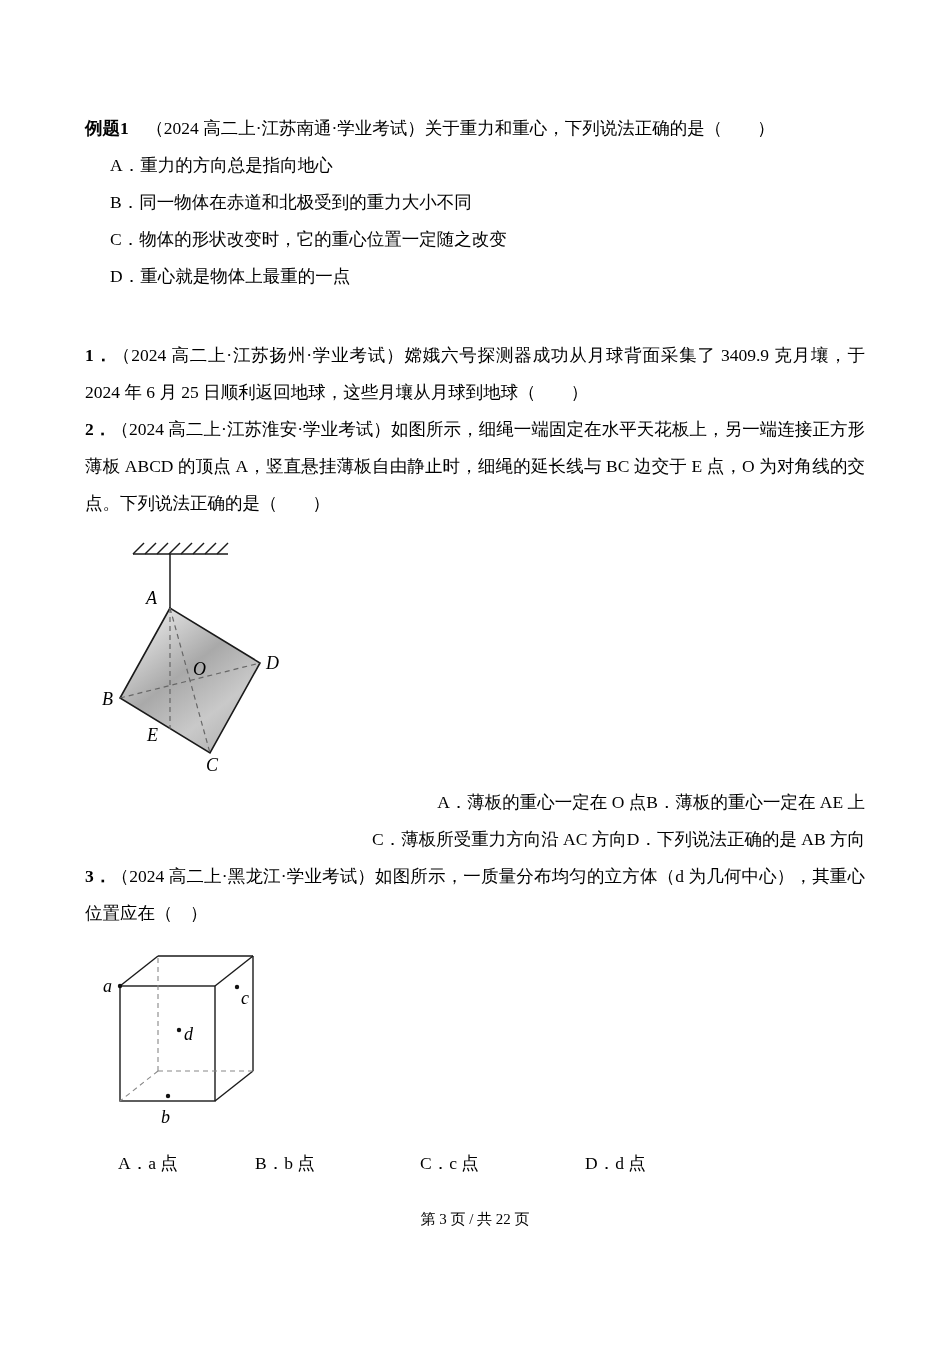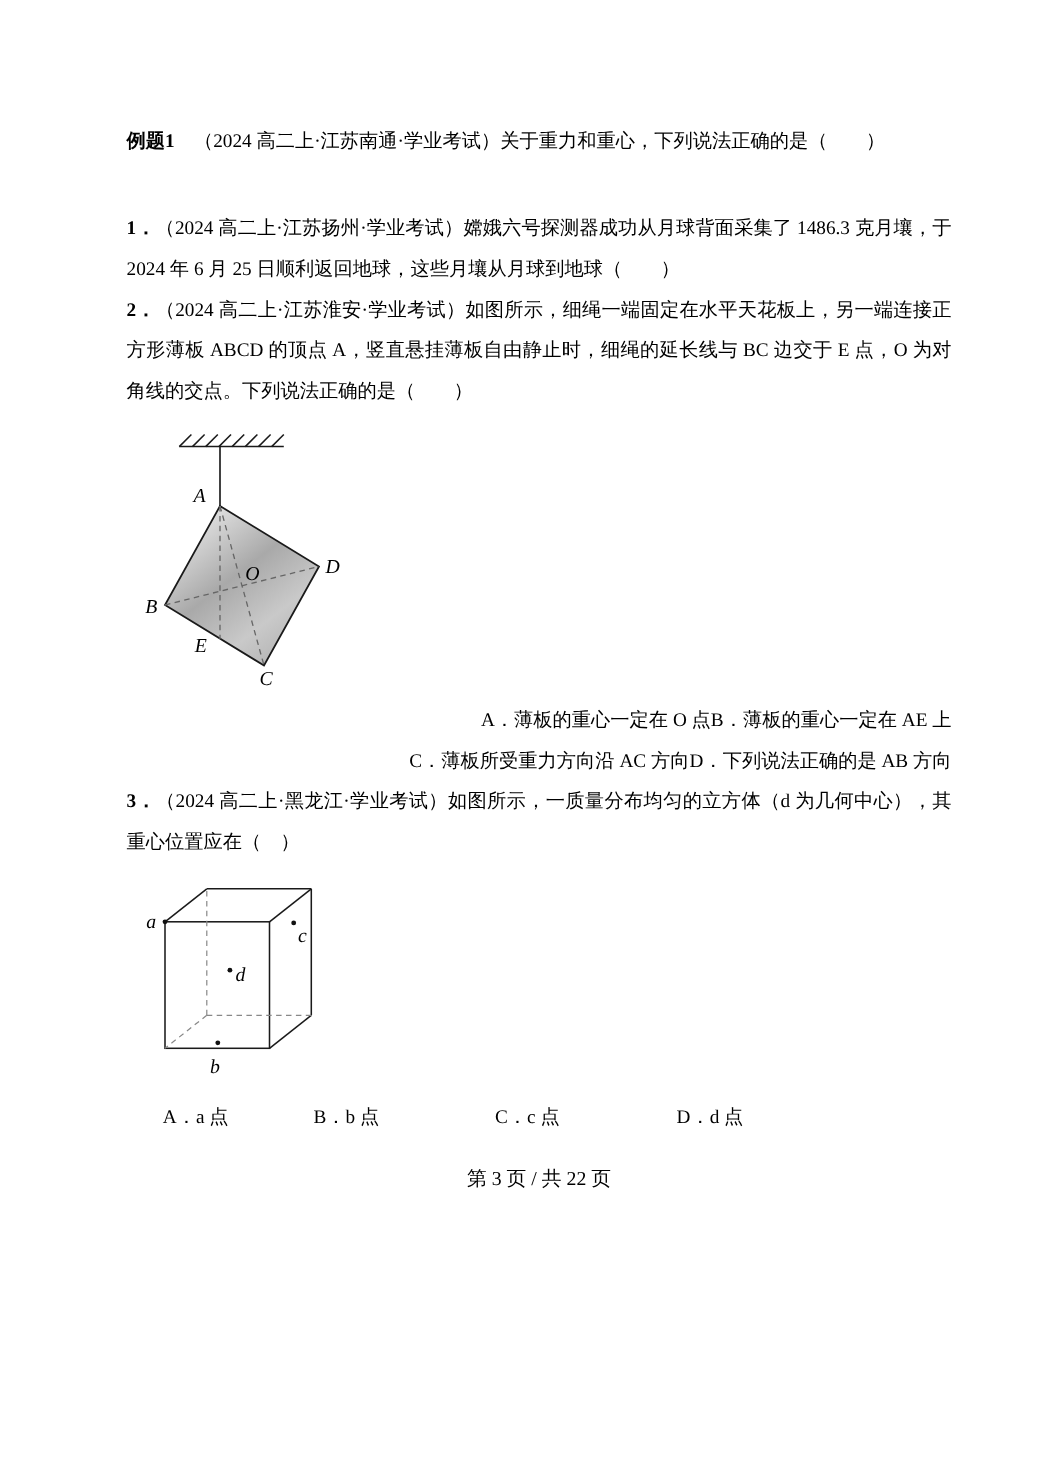--- a/index.html
+++ b/index.html
@@ -2,48 +2,54 @@
 <html><head>
 <meta charset="utf-8">
 <style>
   * { margin:0; padding:0; box-sizing:border-box; }
   html,body { background:#ffffff; }
   body {
     width:952px; height:1347px; overflow:hidden;
     font-family:"Liberation Serif","DejaVu Serif",serif;
     color:#000;
   }
-  .page { width:952px; height:1347px; padding:110px 87px 0 115px; font-size:17.5px; line-height:37px; }
+  .page { width:952px; height:1347px; padding:110px 87px 0 85px; font-size:17.5px; line-height:37px; }
   .stem { text-align:justify; }
   .b { font-weight:bold; }
   .i { }
   .opts { padding-left:25px; }
   .optrow { padding-left:33px; white-space:nowrap; }
   .optrow .c1 { display:inline-block; width:137px; }
   .optrow .c2 { display:inline-block; width:165px; }
   .optrow .c3 { display:inline-block; width:165px; }
   .optrow2 { padding-left:25px; white-space:nowrap;text-align:right; }
   .optrow2 .cA { display:inline-block; width:310px; }
   .block-q1 { margin-top:42px; }
   .figure1 { display:block; margin:16px 0 6px 15px; }
   .figure2 { display:block; margin:14px 0 4px 10px; }
-  .footer { text-align:center; font-size:18px; margin-top:22px; line-height:30px; }
+  .footer { text-align:center; font-size:15px; margin-top:22px; line-height:30px; }
   svg text { font-family:"Liberation Serif","DejaVu Serif",serif; font-style:italic; font-size:18px; fill:#000; }
 </style>
 </head>
 <body>
 
 <div class="page">
 
   <section>
     <p class="stem"><span class="b">例题1</span><span>　（2024 高二上·江苏南通·学业考试）关于重力和重心，下列说法正确的是（　　）</span></p>
+    <div class="opts">
+      <p><span>A．重力的方向总是指向地心</span></p>
+      <p><span>B．同一物体在赤道和北极受到的重力大小不同</span></p>
+      <p><span>C．物体的形状改变时，它的重心位置一定随之改变</span></p>
+      <p><span>D．重心就是物体上最重的一点</span></p>
+    </div>
   </section>
 
   <section class="block-q1">
-    <p class="stem"><span class="b">1．</span><span>（2024 高二上·江苏扬州·学业考试）嫦娥六号探测器成功从月球背面采集了 1486.3 克月壤，于 2024 年 6 月 25 日顺利返回地球，这些月壤从月球到地球（　　）</span></p>
+    <p class="stem"><span class="b">1．</span><span>（2024 高二上·江苏扬州·学业考试）嫦娥六号探测器成功从月球背面采集了 3409.9 克月壤，于 2024 年 6 月 25 日顺利返回地球，这些月壤从月球到地球（　　）</span></p>
   </section>
 
   <section>
     <p class="stem"><span class="b">2．</span><span>（2024 高二上·江苏淮安·学业考试）如图所示，细绳一端固定在水平天花板上，另一端连接正方形薄板 </span><span class="i">ABCD</span><span> 的顶点 </span><span class="i">A</span><span>，竖直悬挂薄板自由静止时，细绳的延长线与 </span><span class="i">BC</span><span> 边交于 </span><span class="i">E</span><span> 点，</span><span class="i">O</span><span> 为对角线的交点。下列说法正确的是（　　）</span></p>
 
     <svg class="figure1" width="230" height="240" viewBox="0 0 230 240">
       <defs>
         <linearGradient id="plateGrad" x1="0" y1="0" x2="0.75" y2="1">
           <stop offset="0" stop-color="#fbfbfb"></stop>
           <stop offset="0.5" stop-color="#a9a9a9"></stop>

